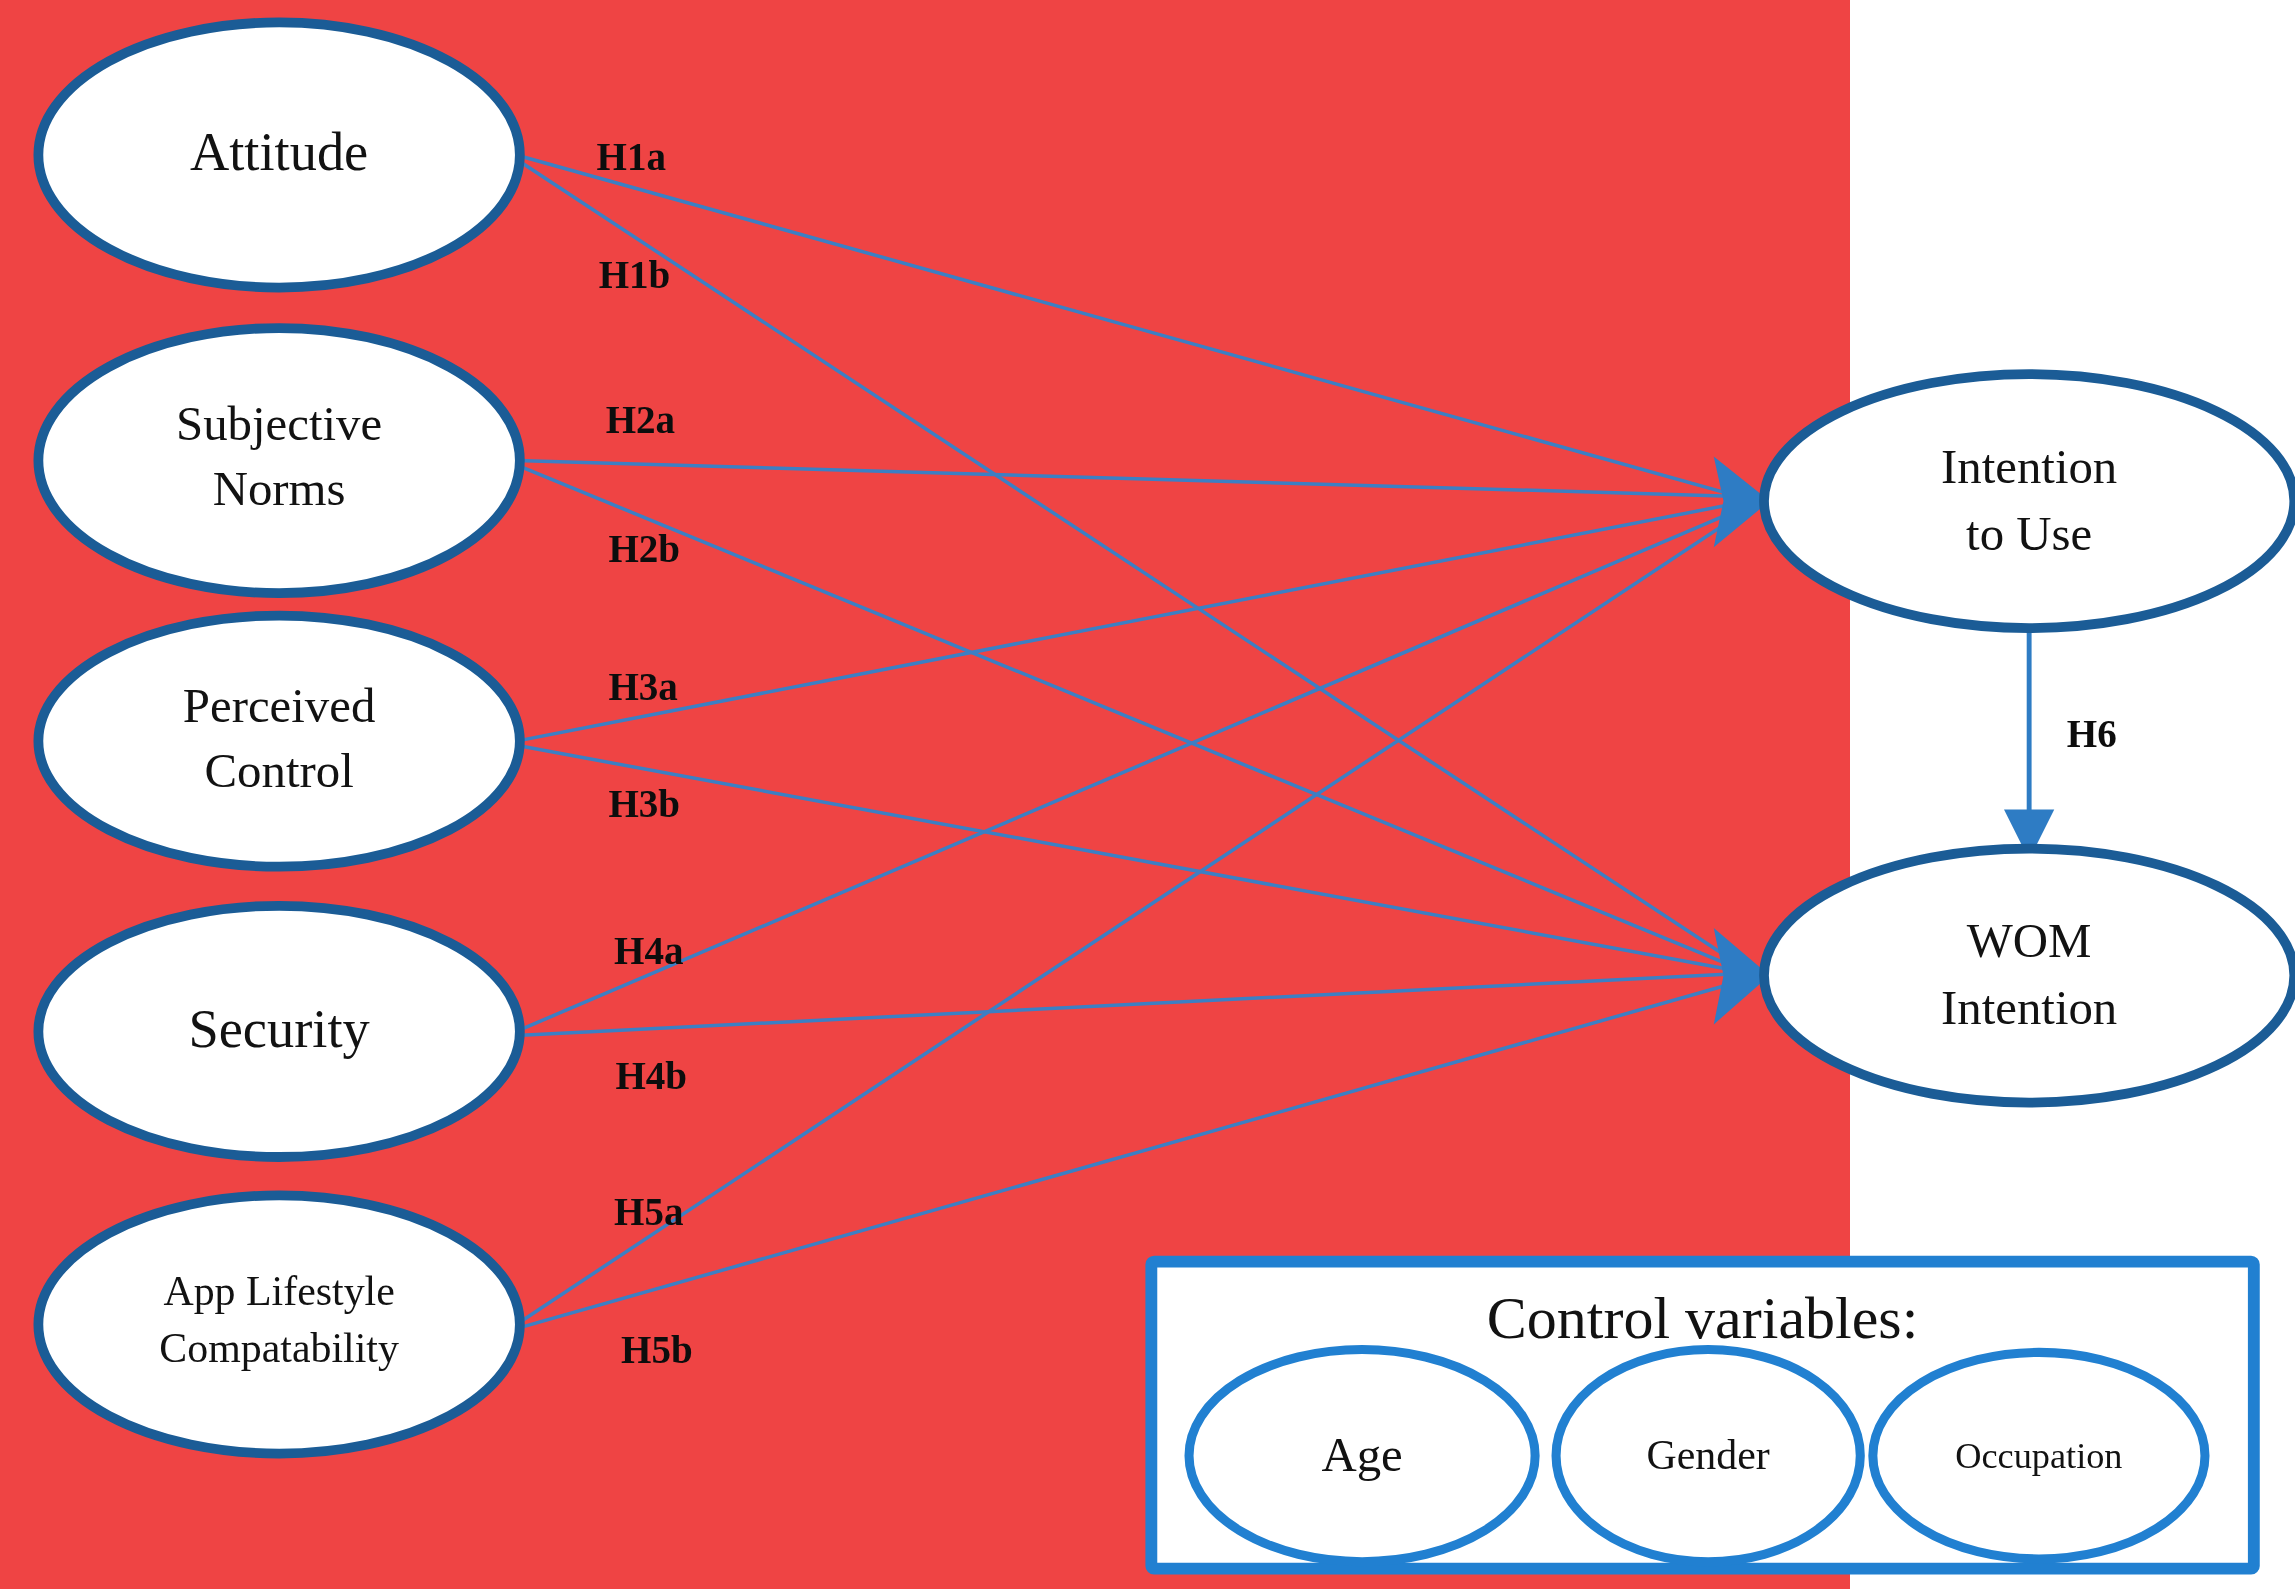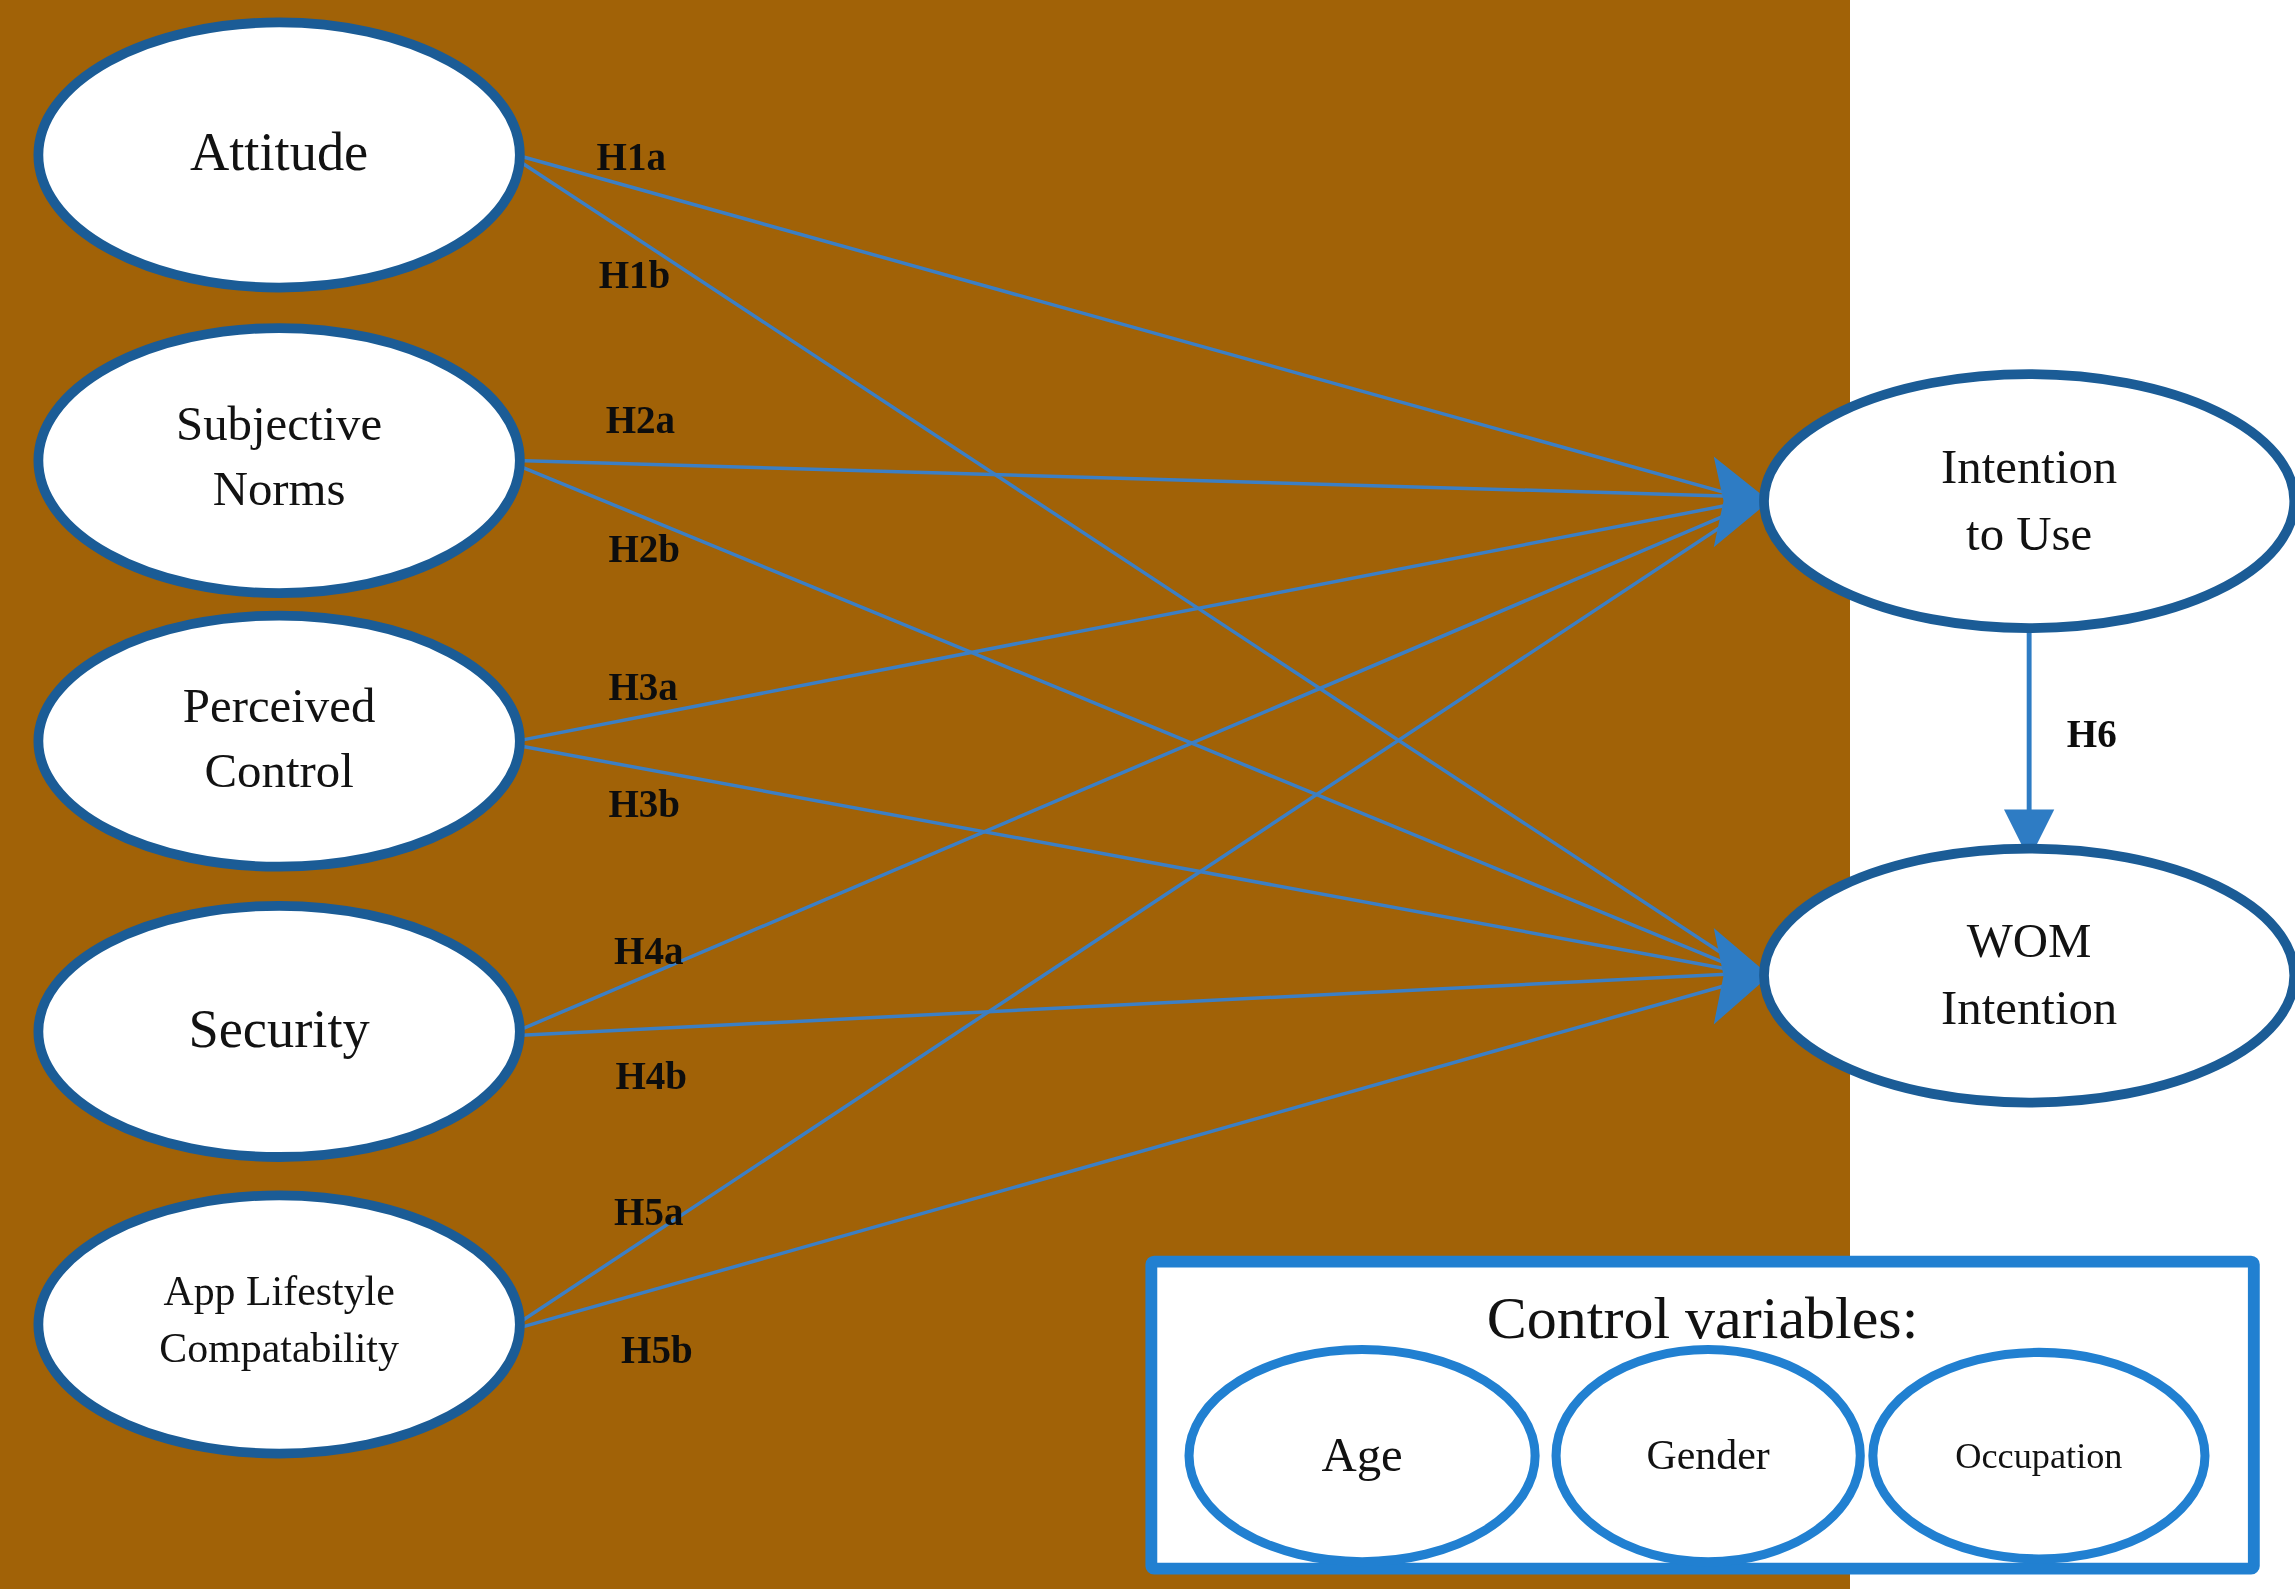--- a/index.html
+++ b/index.html
@@ -10,21 +10,21 @@
   body {
     width: 2295px;
     height: 1589px;
     font-family: "Liberation Serif", "DejaVu Serif", serif;
     overflow: hidden;
   }
   #diagram-root {
     position: relative;
     width: 1850px;
     height: 1589px;
-    background: #a16207;
+    background: #ef4444;
   }
   svg.model-canvas {
     display: block;
     width: 2295px;
     height: 1589px;
   }
   .node-ellipse {
     fill: #ffffff;
   }
   .node-ellipse-primary {

